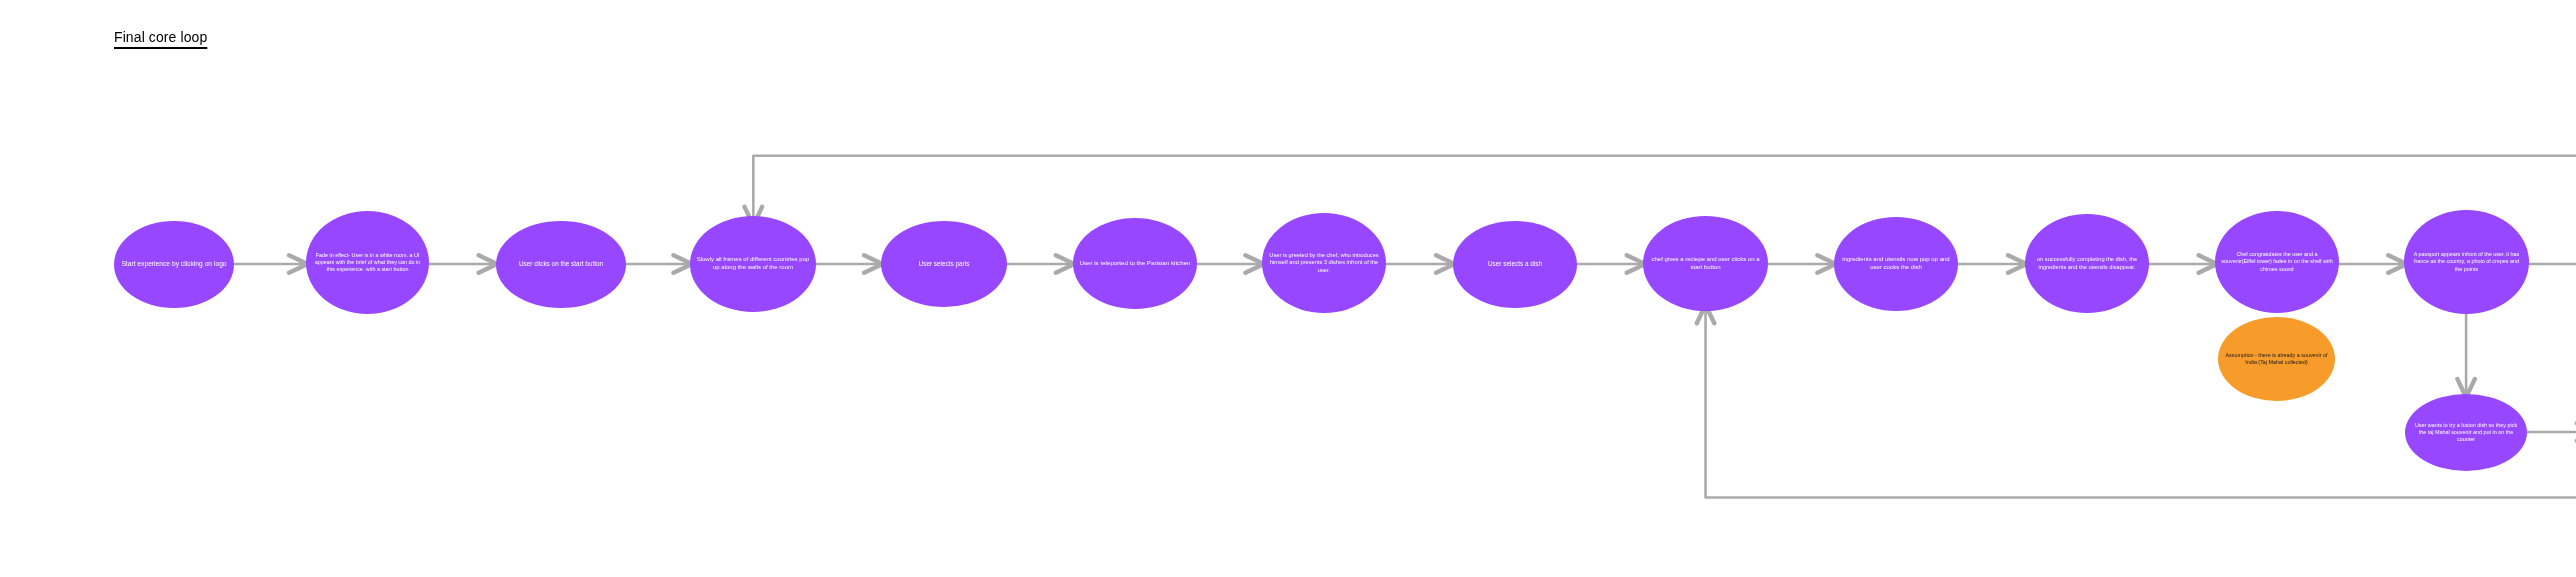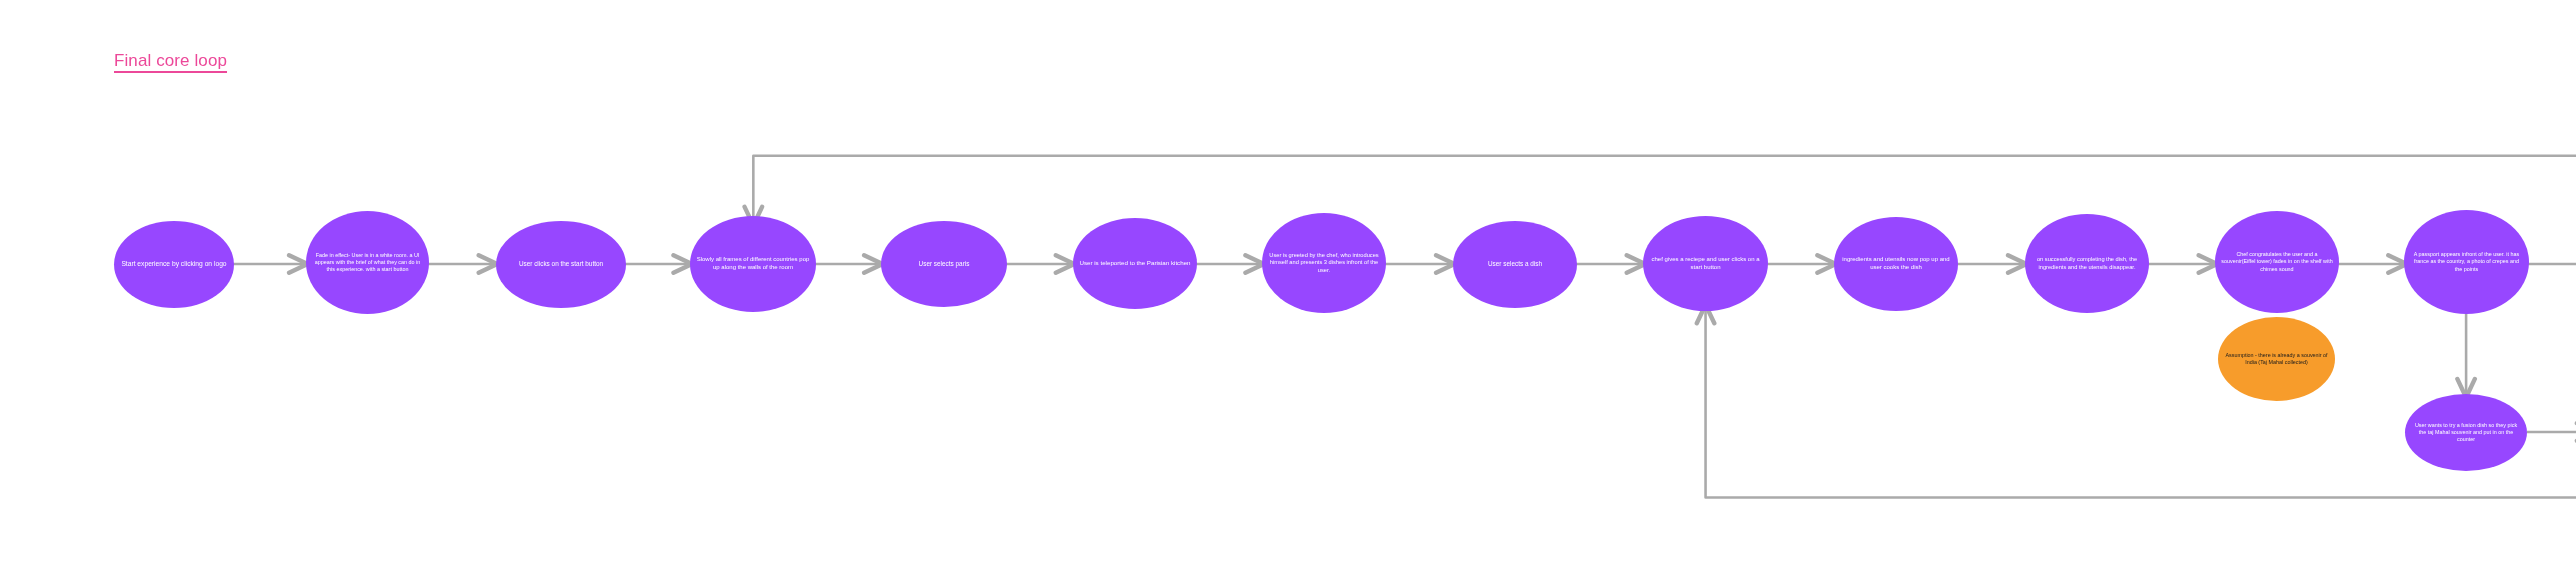--- a/index.html
+++ b/index.html
@@ -16,29 +16,28 @@
     position: relative;
     width: 3205px;
     height: 578px;
     background: #ffffff;
     overflow: hidden;
   }
   #title {
     position: absolute;
     left: 114px;
     top: 29px;
-    font-size: 17px;
+    font-size: 14px;
     font-weight: 400;
-    color: #ec4899;
+    color: #000000;
     letter-spacing: 0.1px;
     text-decoration: underline;
     text-underline-offset: 5.2px;
     text-decoration-thickness: 1.5px;
     white-space: nowrap;
-    margin-top: 22px;
   }
   #edges {
     position: absolute;
     left: 0;
     top: 0;
     width: 3205px;
     height: 578px;
     pointer-events: none;
   }
   .node {

